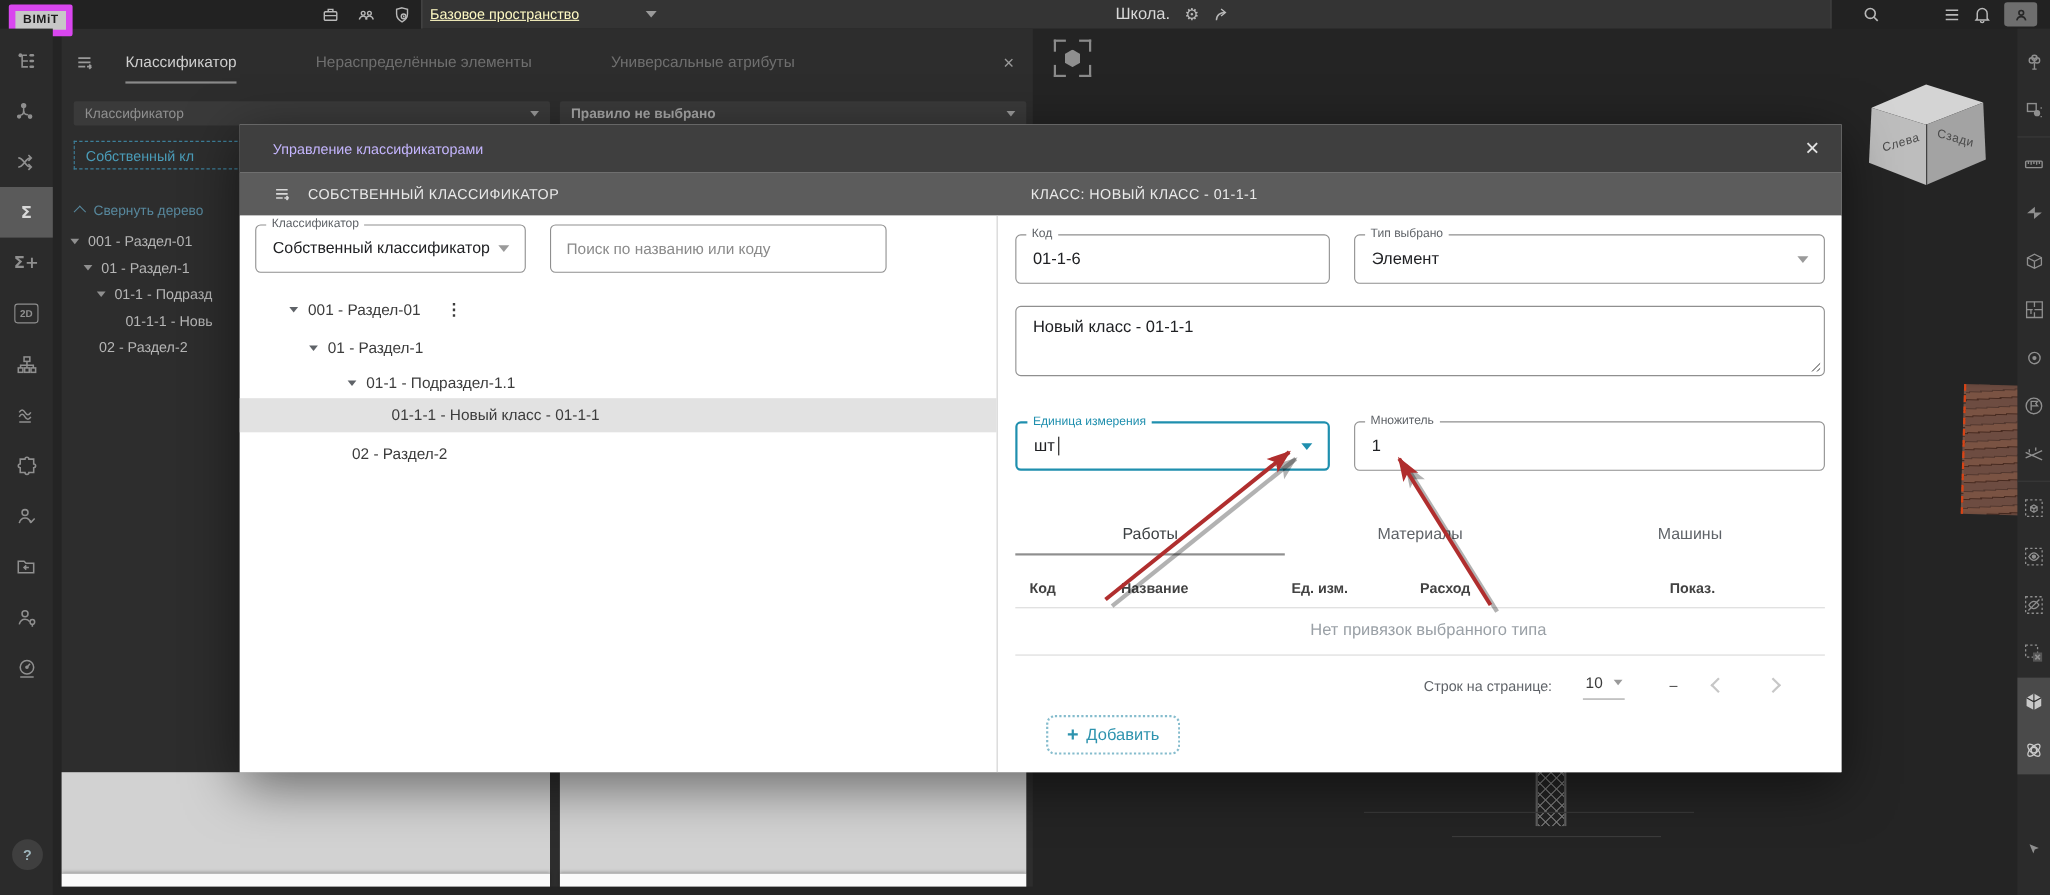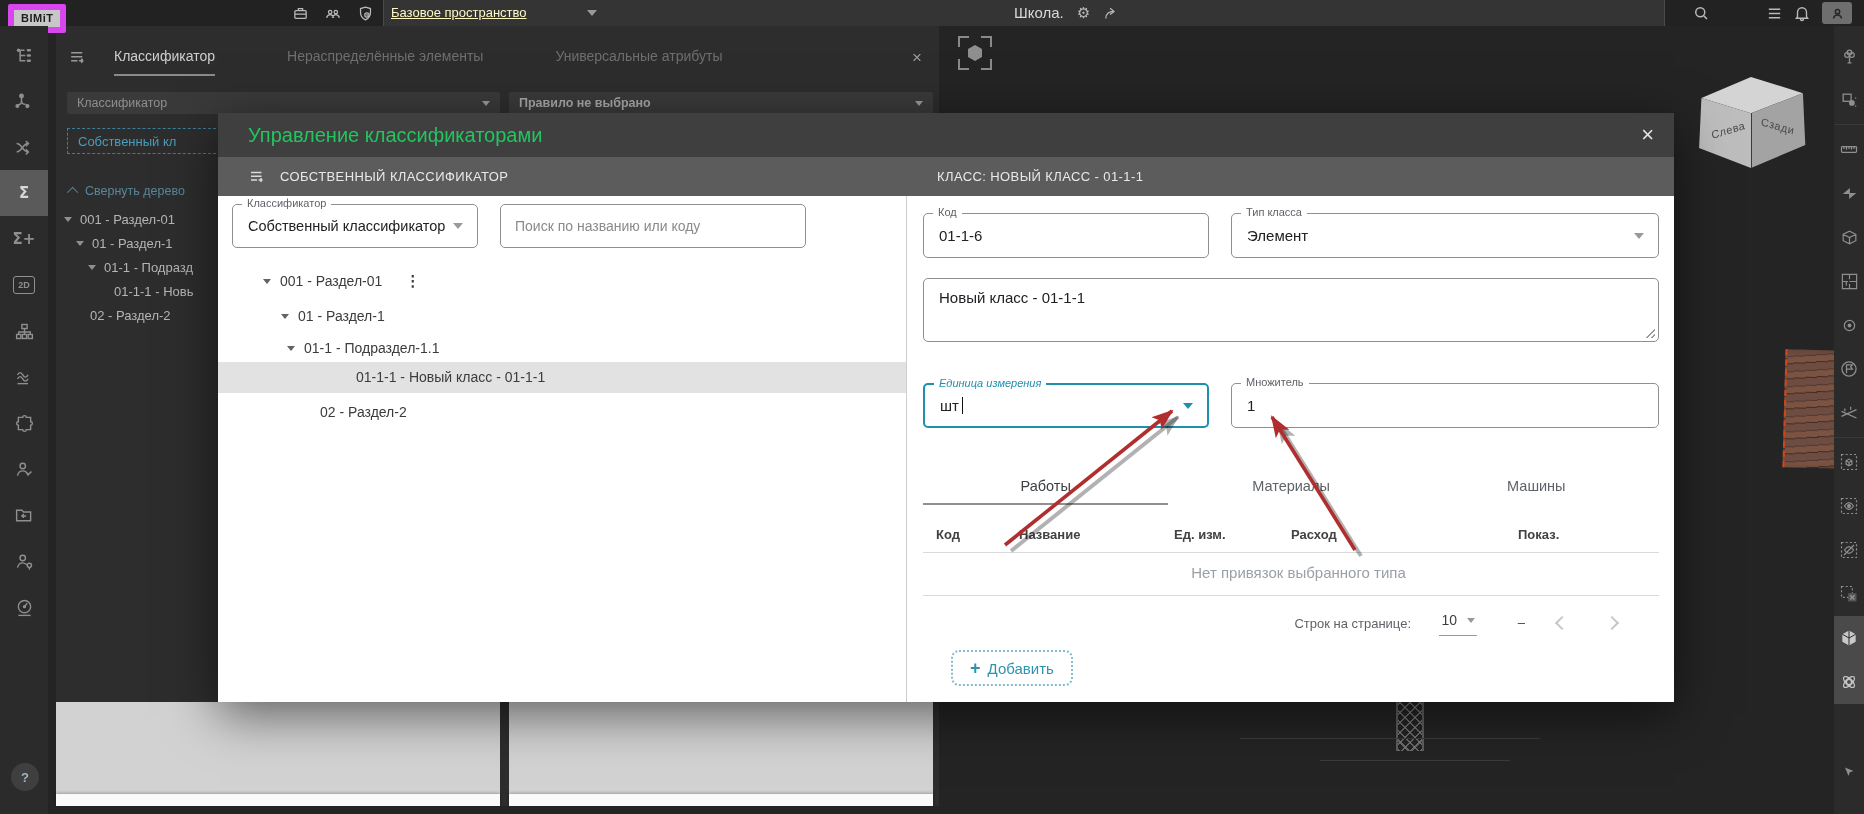--- a/index.html
+++ b/index.html
@@ -68,34 +68,34 @@
   .collapse{color:#57879c;font-size:12.5px;display:flex;align-items:center;gap:7px;}
   .chev-up{width:7px;height:7px;border-left:1.6px solid #57879c;border-top:1.6px solid #57879c;transform:rotate(45deg) translateY(2px);}
   .bgrow{color:#b5b5b5;font-size:13px;display:flex;align-items:center;gap:8px;white-space:nowrap;}
   .tri{width:0;height:0;border-left:4.5px solid transparent;border-right:4.5px solid transparent;border-top:5.5px solid #8f8f8f;}
   .gray-block{background:#d2d2d2;}
   .white-strip{background:#fafafa;box-shadow:0 -1px 3px rgba(0,0,0,.25);}
 
   
   .modal{left:218px;top:113px;width:1456px;height:589px;background:#fff;z-index:5;box-shadow:0 12px 48px rgba(0,0,0,.55);}
   .m-titlebar{position:absolute;left:0;top:0;width:100%;height:44px;background:#3f3f3f;display:flex;align-items:center;}
-  .m-title{color:#22c55e;font-size:20px;margin-left:30px;}
+  .m-title{color:#c4b5fd;font-size:13px;margin-left:30px;}
   .m-close{position:absolute;right:20px;top:0;height:44px;display:flex;align-items:center;color:#e3e3e3;font-size:22px;cursor:pointer;}
   .m-band{position:absolute;left:0;top:44px;width:100%;height:39px;background:#5c5c5c;}
   .m-band-h{position:absolute;top:0;height:39px;display:flex;align-items:center;gap:14px;color:#e9e9e9;
             font-size:13px;letter-spacing:.4px;}
   .lp,.rp{position:absolute;top:83px;height:506px;background:#fff;}
   .lp{left:0;width:688px;}
   .rp{left:688px;width:768px;border-left:1px solid #cfcfcf;box-sizing:border-box;}
   .fld{position:absolute;border:1px solid #8f8f8f;border-radius:5px;background:#fff;box-sizing:border-box;}
   .fld .flab{position:absolute;top:-8px;left:9px;background:#fff;padding:0 5px;font-size:11px;color:#5f6368;white-space:nowrap;}
   .fld .fval{position:absolute;left:15px;top:0;bottom:0;display:flex;align-items:center;font-size:15px;color:#202124;}
   .fld .fcaret{position:absolute;right:14px;top:50%;margin-top:-3px;}
   .fld.focus{border:2px solid #1f8fae;}
-  .fld.focus .flab{color:#1f8fae;font-style:italic;}
+  .fld.focus .flab{color:#1f8fae;}
   .search-input{position:absolute;box-sizing:border-box;width:100%;height:100%;border:1px solid #8f8f8f;border-radius:5px;
                 padding:0 14px;font-size:14px;color:#202124;outline:none;font-family:"Liberation Sans",sans-serif;}
   .search-input::placeholder{color:#8a8a8a;}
   .trow{position:absolute;display:flex;align-items:center;gap:9px;font-size:14px;color:#3c3c3c;height:32px;cursor:pointer;white-space:nowrap;}
   .trow .tri{border-top-color:#5f6368;}
   .sel-row{position:absolute;left:0;width:688px;height:31px;background:#e2e2e2;}
   .kebab{font-size:15px;color:#3c3c3c;font-weight:bold;margin-left:14px;letter-spacing:0;}
   .cursor-bar{display:inline-block;width:1.5px;height:17px;background:#111;margin-left:3px;vertical-align:-3px;}
   .rz{position:absolute;right:3px;bottom:3px;width:10px;height:10px;
       background:repeating-linear-gradient(-45deg,transparent 0 2px,#9a9a9a 2px 3.2px);
@@ -489,40 +489,40 @@
 
       <div class="trow" style="left:45px;top:69px;">
         <span class="tri"></span>
         <span>001 - Раздел-01</span>
         <span class="kebab">⋮</span>
       </div>
       <div class="trow" style="left:63px;top:104px;">
         <span class="tri"></span>
         <span>01 - Раздел-1</span>
       </div>
-      <div class="trow" style="left:69px;top:136px;">
+      <div class="trow" style="left:98px;top:136px;">
         <span class="tri"></span>
         <span>01-1 - Подраздел-1.1</span>
       </div>
       <div class="sel-row" style="top:166px;"></div>
       <div class="trow" style="left:138px;top:165px;">
         <span>01-1-1 - Новый класс - 01-1-1</span>
       </div>
       <div class="trow" style="left:102px;top:200px;">
         <span>02 - Раздел-2</span>
       </div>
     </div>
 
     <div class="rp">
       <div class="fld" style="left:16px;top:17px;width:286px;height:45px;">
         <span class="flab">Код</span>
         <span class="fval">01-1-6</span>
       </div>
       <div class="fld" style="left:324px;top:17px;width:428px;height:45px;">
-        <span class="flab">Тип класса</span>
+        <span class="flab">Тип выбрано</span>
         <span class="fval">Элемент</span>
         <span class="fcaret caret"></span>
       </div>
       <div class="fld" style="left:16px;top:82px;width:736px;height:64px;">
         <span class="fval" style="top:10px;bottom:auto;align-items:flex-start;">Новый класс - 01-1-1</span>
         <span class="rz"></span>
       </div>
       <div class="fld focus" style="left:16px;top:187px;width:286px;height:45px;">
         <span class="flab">Единица измерения</span>
         <span class="fval">

